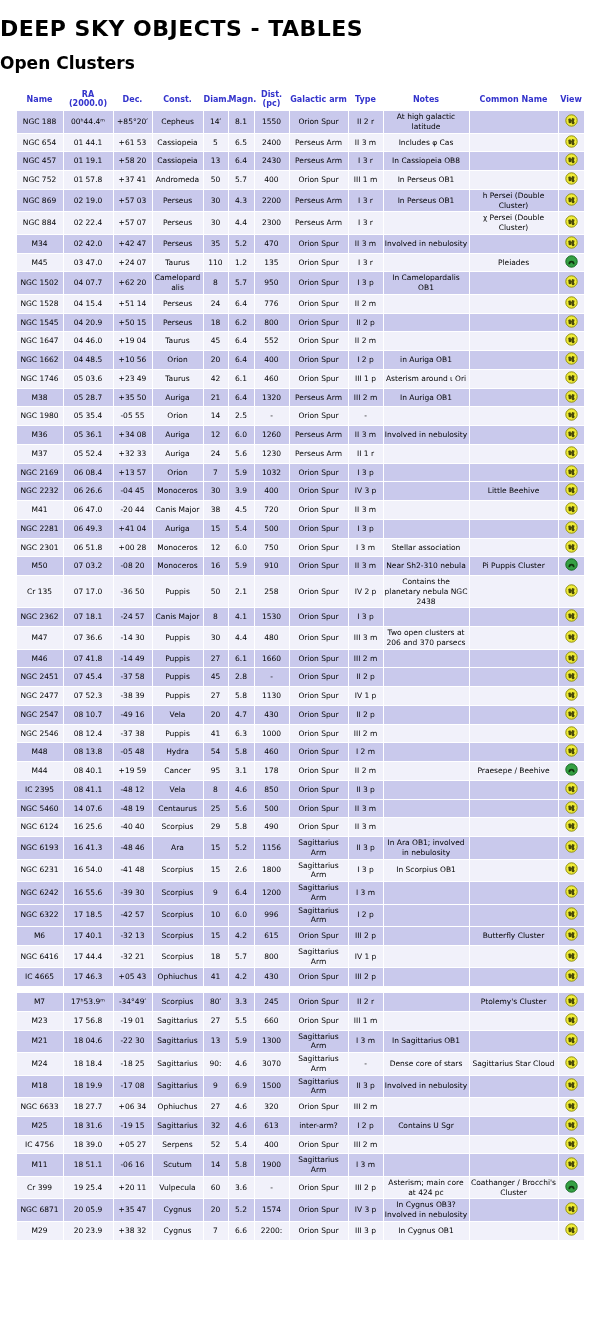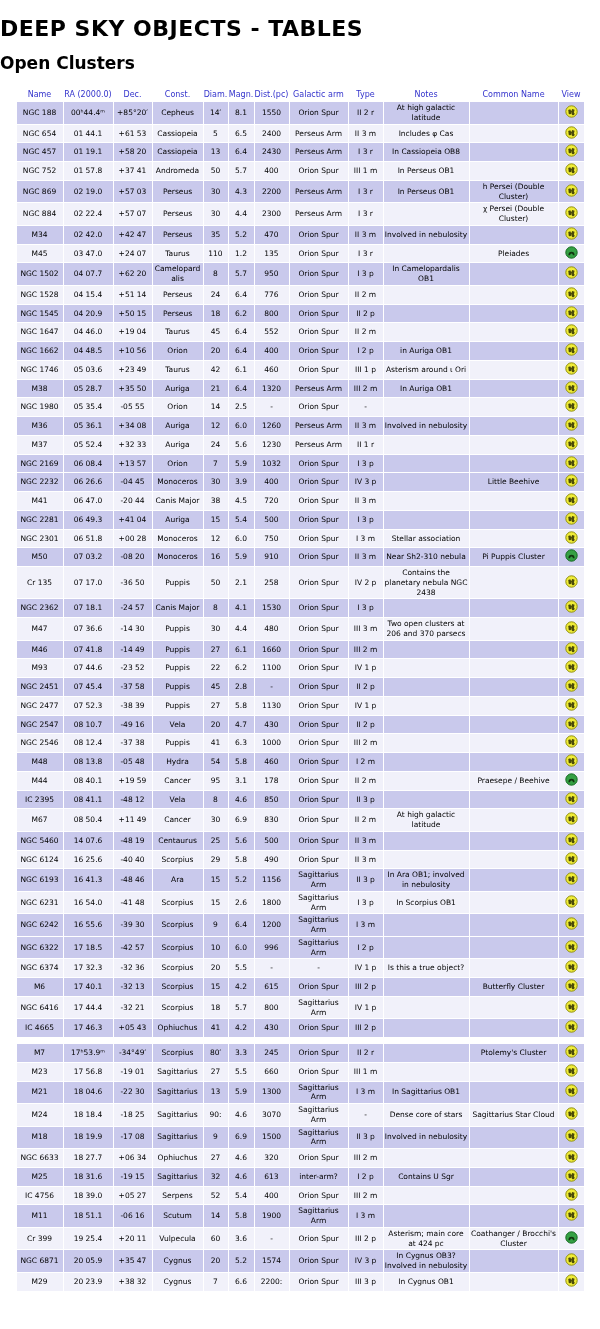--- a/index.html
+++ b/index.html
@@ -1,20 +1,20 @@
 <!DOCTYPE html>
 <html><head>
 <meta charset="utf-8">
 <style>
   html,body{margin:0;padding:0;background:#fff;}
   body{width:600px;font-family:"DejaVu Sans",sans-serif;color:#000;}
   .page-title{font-size:22px;font-weight:bold;text-align:left;margin:16px 0 4px 0;letter-spacing:.5px;}
   .section-title{font-size:17px;font-weight:bold;margin:12px 0 14px 0;}
   .dso-table{border-collapse:separate;border-spacing:1px;margin:0 auto;width:548px;table-layout:fixed;}
-  .dso-table th{color:#3333cc;font-size:8px;font-weight:normal;padding:2px 0;background:#fff;text-align:center;}
+  .dso-table th{color:#3333cc;font-size:8px;font-weight:bold;padding:2px 0;background:#fff;text-align:center;}
   .dso-table td{font-size:7.5px;text-align:center;vertical-align:middle;padding:1px 1px;line-height:1.3;word-wrap:break-word;}
   tr.dark td{background:#c9c9ec;}
   tr.light td{background:#f1f1fa;}
   tr.spacer td{background:#fff;height:5px;padding:0;}
   .col-name{width:46px}.col-ra{width:49px}.col-dec{width:38px}.col-const{width:50px}
   .col-diam{width:24px}.col-magn{width:25px}.col-dist{width:34px}.col-arm{width:58px}
   .col-type{width:34px}.col-notes{width:85px}.col-common{width:88px}.col-view{width:25px}
   .view-btn{display:inline-block;width:13px;height:13px;cursor:pointer;line-height:0;}
   .tbl-wrap{margin-bottom:14px;}
 </style>
@@ -526,37 +526,20 @@
           <td>1660</td>
           <td>Orion Spur</td>
           <td>III 2 m</td>
           <td></td>
           <td></td>
           <td><span class="view-btn"><svg width="13" height="13" viewBox="0 0 13 13">
                 <circle cx="6.5" cy="6.5" r="5.7" fill="#f0ec38" stroke="#8f8f10" stroke-width="1"></circle>
                 <path d="M3.2 5 L5.3 4.2 L6.2 6.2 L7.2 4.0 L9.6 4.8 L8.9 7.4 A1.5 1.5 0 1 1 6.9 7.8 L6.3 7.0 A1.5 1.5 0 1 1 3.6 7.2 Z" fill="#4a4a08"></path>
               </svg></span></td>
         </tr>
-        <tr class="light">
-          <td>M93</td>
-          <td>07 44.6</td>
-          <td>-23 52</td>
-          <td>Puppis</td>
-          <td>22</td>
-          <td>6.2</td>
-          <td>1100</td>
-          <td>Orion Spur</td>
-          <td>IV 1 p</td>
-          <td></td>
-          <td></td>
-          <td><span class="view-btn"><svg width="13" height="13" viewBox="0 0 13 13">
-                <circle cx="6.5" cy="6.5" r="5.7" fill="#f0ec38" stroke="#8f8f10" stroke-width="1"></circle>
-                <path d="M3.2 5 L5.3 4.2 L6.2 6.2 L7.2 4.0 L9.6 4.8 L8.9 7.4 A1.5 1.5 0 1 1 6.9 7.8 L6.3 7.0 A1.5 1.5 0 1 1 3.6 7.2 Z" fill="#4a4a08"></path>
-              </svg></span></td>
-        </tr>
         <tr class="dark">
           <td>NGC 2451</td>
           <td>07 45.4</td>
           <td>-37 58</td>
           <td>Puppis</td>
           <td>45</td>
           <td>2.8</td>
           <td>-</td>
           <td>Orion Spur</td>
           <td>II 2 p</td>
@@ -656,37 +639,20 @@
           <td>IC 2395</td>
           <td>08 41.1</td>
           <td>-48 12</td>
           <td>Vela</td>
           <td>8</td>
           <td>4.6</td>
           <td>850</td>
           <td>Orion Spur</td>
           <td>II 3 p</td>
           <td></td>
-          <td></td>
-          <td><span class="view-btn"><svg width="13" height="13" viewBox="0 0 13 13">
-                <circle cx="6.5" cy="6.5" r="5.7" fill="#f0ec38" stroke="#8f8f10" stroke-width="1"></circle>
-                <path d="M3.2 5 L5.3 4.2 L6.2 6.2 L7.2 4.0 L9.6 4.8 L8.9 7.4 A1.5 1.5 0 1 1 6.9 7.8 L6.3 7.0 A1.5 1.5 0 1 1 3.6 7.2 Z" fill="#4a4a08"></path>
-              </svg></span></td>
-        </tr>
-        <tr class="light">
-          <td>M67</td>
-          <td>08 50.4</td>
-          <td>+11 49</td>
-          <td>Cancer</td>
-          <td>30</td>
-          <td>6.9</td>
-          <td>830</td>
-          <td>Orion Spur</td>
-          <td>II 2 m</td>
-          <td>At high galactic latitude</td>
           <td></td>
           <td><span class="view-btn"><svg width="13" height="13" viewBox="0 0 13 13">
                 <circle cx="6.5" cy="6.5" r="5.7" fill="#f0ec38" stroke="#8f8f10" stroke-width="1"></circle>
                 <path d="M3.2 5 L5.3 4.2 L6.2 6.2 L7.2 4.0 L9.6 4.8 L8.9 7.4 A1.5 1.5 0 1 1 6.9 7.8 L6.3 7.0 A1.5 1.5 0 1 1 3.6 7.2 Z" fill="#4a4a08"></path>
               </svg></span></td>
         </tr>
         <tr class="dark">
           <td>NGC 5460</td>
           <td>14 07.6</td>
           <td>-48 19</td>
@@ -775,37 +741,20 @@
           <td>NGC 6322</td>
           <td>17 18.5</td>
           <td>-42 57</td>
           <td>Scorpius</td>
           <td>10</td>
           <td>6.0</td>
           <td>996</td>
           <td>Sagittarius Arm</td>
           <td>I 2 p</td>
           <td></td>
-          <td></td>
-          <td><span class="view-btn"><svg width="13" height="13" viewBox="0 0 13 13">
-                <circle cx="6.5" cy="6.5" r="5.7" fill="#f0ec38" stroke="#8f8f10" stroke-width="1"></circle>
-                <path d="M3.2 5 L5.3 4.2 L6.2 6.2 L7.2 4.0 L9.6 4.8 L8.9 7.4 A1.5 1.5 0 1 1 6.9 7.8 L6.3 7.0 A1.5 1.5 0 1 1 3.6 7.2 Z" fill="#4a4a08"></path>
-              </svg></span></td>
-        </tr>
-        <tr class="light">
-          <td>NGC 6374</td>
-          <td>17 32.3</td>
-          <td>-32 36</td>
-          <td>Scorpius</td>
-          <td>20</td>
-          <td>5.5</td>
-          <td>-</td>
-          <td>-</td>
-          <td>IV 1 p</td>
-          <td>Is this a true object?</td>
           <td></td>
           <td><span class="view-btn"><svg width="13" height="13" viewBox="0 0 13 13">
                 <circle cx="6.5" cy="6.5" r="5.7" fill="#f0ec38" stroke="#8f8f10" stroke-width="1"></circle>
                 <path d="M3.2 5 L5.3 4.2 L6.2 6.2 L7.2 4.0 L9.6 4.8 L8.9 7.4 A1.5 1.5 0 1 1 6.9 7.8 L6.3 7.0 A1.5 1.5 0 1 1 3.6 7.2 Z" fill="#4a4a08"></path>
               </svg></span></td>
         </tr>
         <tr class="dark">
           <td>M6</td>
           <td>17 40.1</td>
           <td>-32 13</td>

